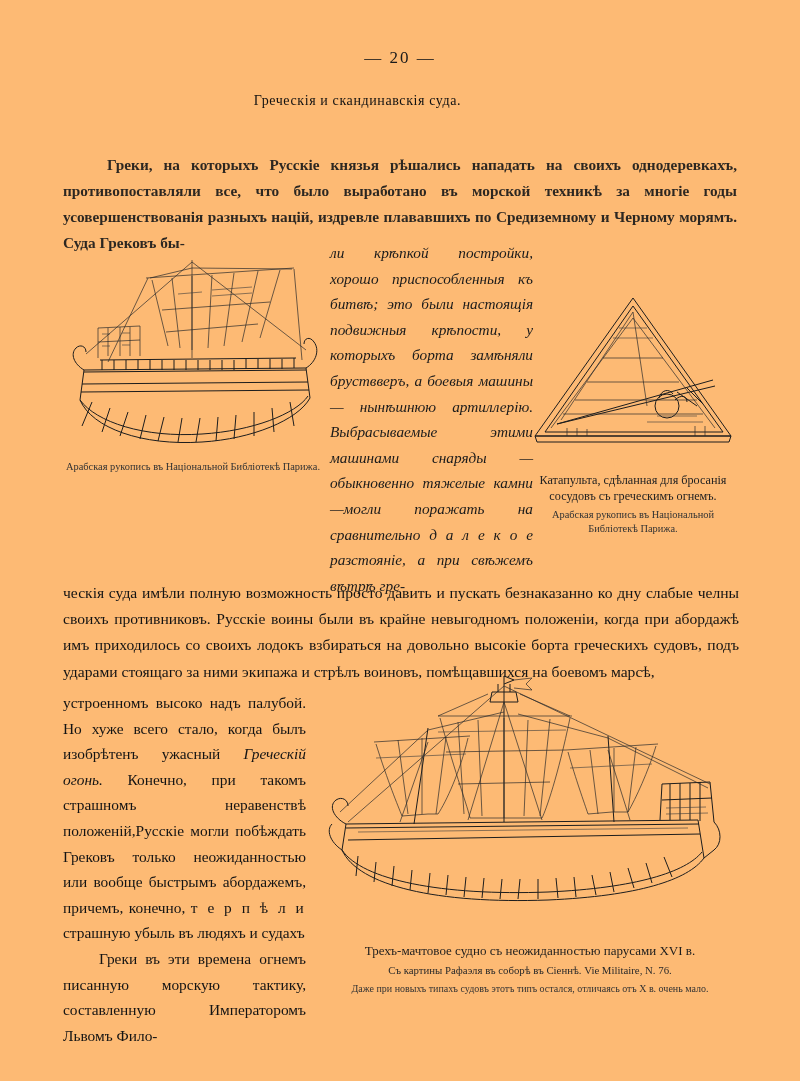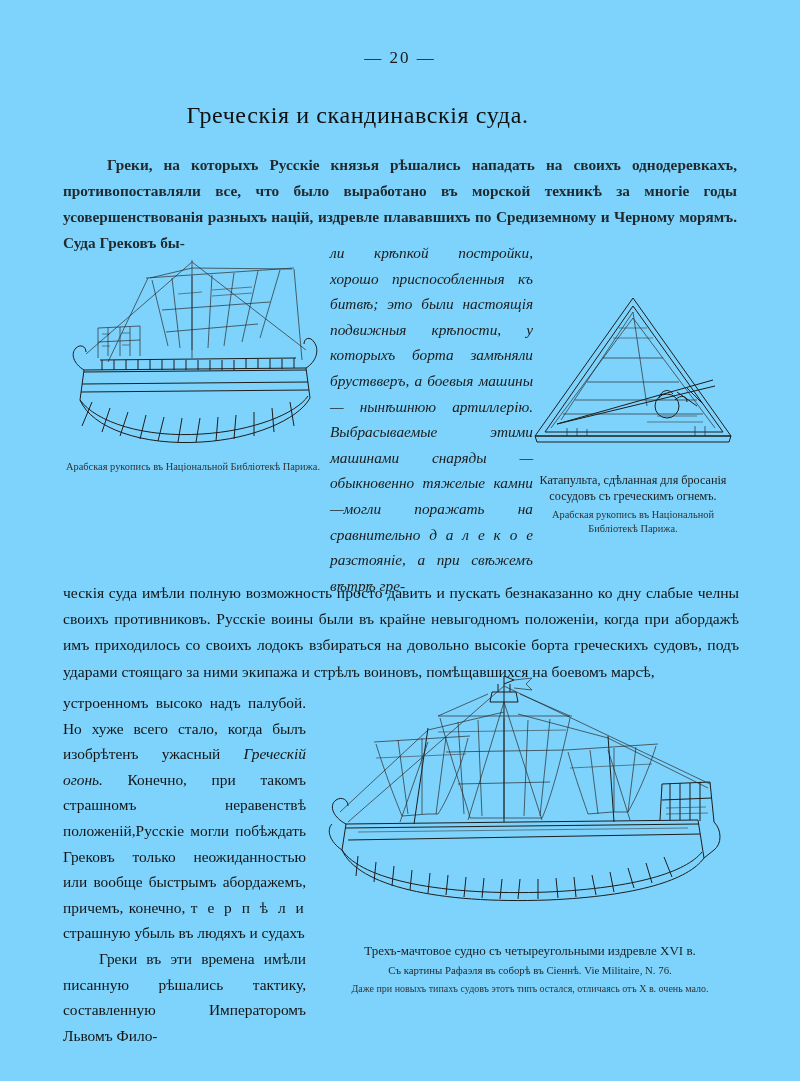--- a/index.html
+++ b/index.html
@@ -12,39 +12,39 @@
     height: 1081px;
     position: relative;
     font-family: "Liberation Serif", serif;
     color: #111111;
     overflow: hidden;
   }
   .page {
     position: absolute;
     left: 0; top: 0;
     width: 800px; height: 1081px;
-    background: #7dd3fc;
+    background: #fdba74;
   }
   .page-number {
     position: absolute;
     top: 48px;
     left: 0;
     width: 800px;
     text-align: center;
     font-size: 17px;
     letter-spacing: 2px;
     color: #1a1a1a;
   }
   .doc-title {
     position: absolute;
-    top: 102px;
+    top: 93px;
     left: 0;
     width: 715px;
     text-align: center;
-    font-size: 24px;
+    font-size: 14px;
     letter-spacing: 0.6px;
     color: #111;
   }
   
   .para-top {
     position: absolute;
     top: 152px;
     left: 63px;
     width: 674px;
     font-size: 15.3px;
@@ -267,21 +267,21 @@
       </svg>
     </div>
     <div class="cap-main">Катапульта, сдѣланная для бросанія сосудовъ съ греческимъ огнемъ.</div>
     <div class="cap-sub">Арабская рукопись въ Національной Библіотекѣ Парижа.</div>
   </div>
 
   <div class="para-wide">ческія суда имѣли полную возможность просто давить и пускать безнаказанно ко дну слабые челны своихъ противниковъ. Русскіе воины были въ крайне невыгодномъ положеніи, когда при абордажѣ имъ приходилось со своихъ лодокъ взбираться на довольно высокіе борта греческихъ судовъ, подъ ударами стоящаго за ними экипажа и стрѣлъ воиновъ, помѣщавшихся на боевомъ марсѣ,</div>
 
   <div class="para-lowleft">
     <span>устроенномъ высоко надъ палубой. Но хуже всего стало, когда былъ изобрѣтенъ ужасный </span><span class="ital">Греческій огонь.</span><span> Конечно, при такомъ страшномъ неравенствѣ положеній,Русскіе могли побѣждать Грековъ только неожиданностью или вообще быстрымъ абордажемъ, причемъ, конечно, </span><span class="spaced">т е р п ѣ л и</span><span> страшную убыль въ людяхъ и судахъ</span>
-    <span class="indent">Греки въ эти времена имѣли писанную рѣшались тактику, составленную Императоромъ Львомъ Фило-</span>
+    <span class="indent">Греки въ эти времена огнемъ писанную морскую тактику, составленную Императоромъ Львомъ Фило-</span>
   </div>
 
   <div class="fig-ship">
     <div class="art">
       <svg viewBox="0 0 424 262" width="424" height="262" aria-hidden="true">
         <g class="ln">
 
           <path d="M24,178 C40,214 120,232 230,228 C320,224 370,208 386,186"></path>
           <path d="M24,178 C44,208 124,224 230,220 C318,216 368,200 384,180"></path>
           <path d="M24,178 L28,152 L380,148 L386,186"></path>
@@ -336,18 +336,18 @@
 
           <path d="M196,8 L214,6 L208,12 L214,18 L196,16"></path>
         </g>
         <g class="ln-fade">
           <path d="M40,160 L370,156"></path>
           <path d="M348,136 l40,-1 M348,142 l42,-1"></path>
           <path d="M120,60 L248,58 M58,86 L148,82 M252,96 L334,92"></path>
         </g>
       </svg>
     </div>
-    <div class="cap-main">Трехъ-мачтовое судно съ четыреугольными издревле XVI в.</div>
+    <div class="cap-main">Трехъ-мачтовое судно съ неожиданностью парусами XVI в.</div>
     <div class="cap-sub">Съ картины Рафаэля въ соборѣ въ Сіеннѣ. Vie Militaire, N. 76.</div>
     <div class="cap-note">Даже при новыхъ типахъ судовъ этотъ типъ остался, отличаясь отъ X в. очень мало.</div>
   </div>
 
 </div>
 
 </body></html>

